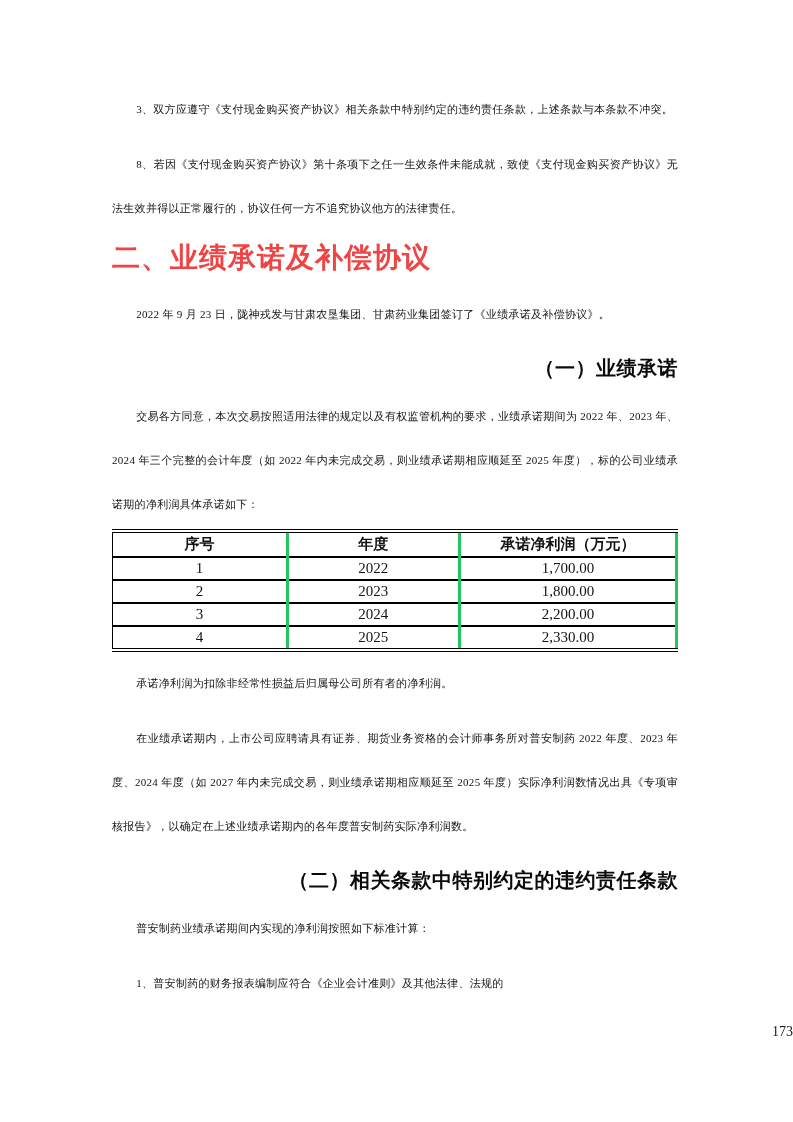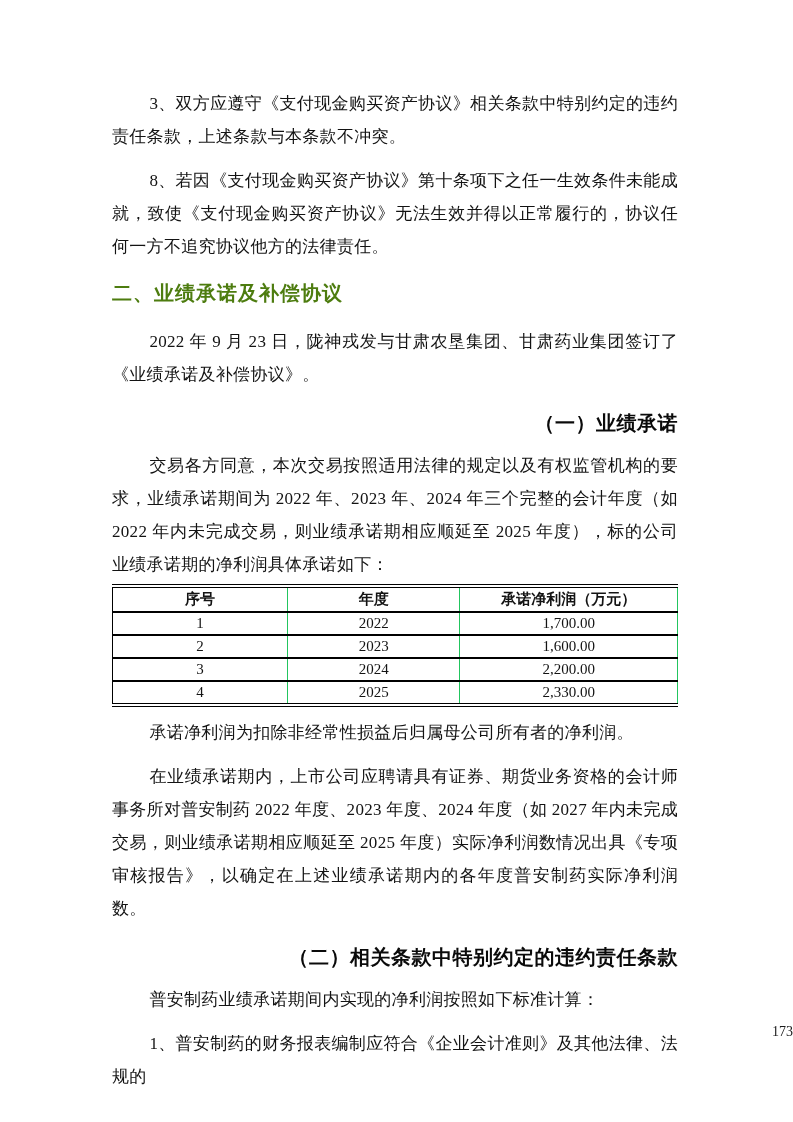--- a/index.html
+++ b/index.html
@@ -18,34 +18,34 @@
   }
   .content {
     position: absolute;
     left: 112px;
     top: 0;
     width: 566px;
     padding-top: 87px;
   }
   p.body {
     margin: 0 0 11px 0;
-    font-size: 17px;
-    line-height: 33px;
+    font-size: 11px;
+    line-height: 44px;
     text-align: justify;
     text-align-last: left;
     text-indent: 2.2em;
     letter-spacing: 0.3px;
   }
   h2.sec {
     margin: 16px 0 18px 0;
-    font-family: Liberation Sans, sans-serif;
+    font-family: Liberation Mono, monospace;
     font-weight: 700;
-    font-size: 20px;
+    font-size: 28px;
     line-height: 28px;
-    color: #4d7c0f;
+    color: #ef4444;
     letter-spacing: 1px;
   }
   h3.subsec {
     margin: 18px 0 12px 0;
     font-family: "Liberation Sans", "DejaVu Sans", sans-serif;
     font-weight: 700;
     font-size: 20px;
     line-height: 28px;
     color: #0a0a0a;
     letter-spacing: 0.5px;
@@ -56,21 +56,21 @@
     border-top: 4px double #000;
     border-bottom: 4px double #000;
   }
   table.profit {
     width: 100%;
     border-collapse: collapse;
     table-layout: fixed;
   }
   table.profit th, table.profit td {
     border-left: 1px solid #000;
-    border-right: 1px solid #22c55e;
+    border-right: 3px solid #22c55e;
     border-bottom: 2px solid #000;
     text-align: center;
     vertical-align: middle;
     padding: 0 4px;
     overflow: hidden;
     white-space: nowrap;
   }
   table.profit th {
     height: 23px;
     font-size: 15px;
@@ -130,21 +130,21 @@
         </thead>
         <tbody>
             <tr>
               <td>1</td>
               <td>2022</td>
               <td>1,700.00</td>
             </tr>
             <tr>
               <td>2</td>
               <td>2023</td>
-              <td>1,600.00</td>
+              <td>1,800.00</td>
             </tr>
             <tr>
               <td>3</td>
               <td>2024</td>
               <td>2,200.00</td>
             </tr>
             <tr>
               <td>4</td>
               <td>2025</td>
               <td>2,330.00</td>

